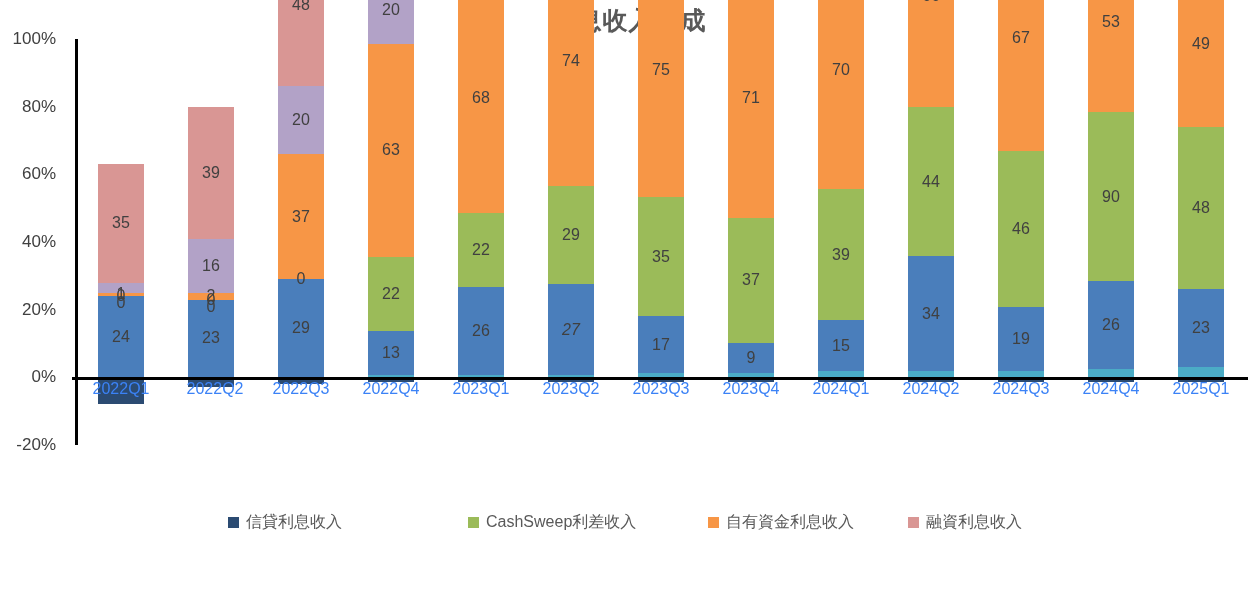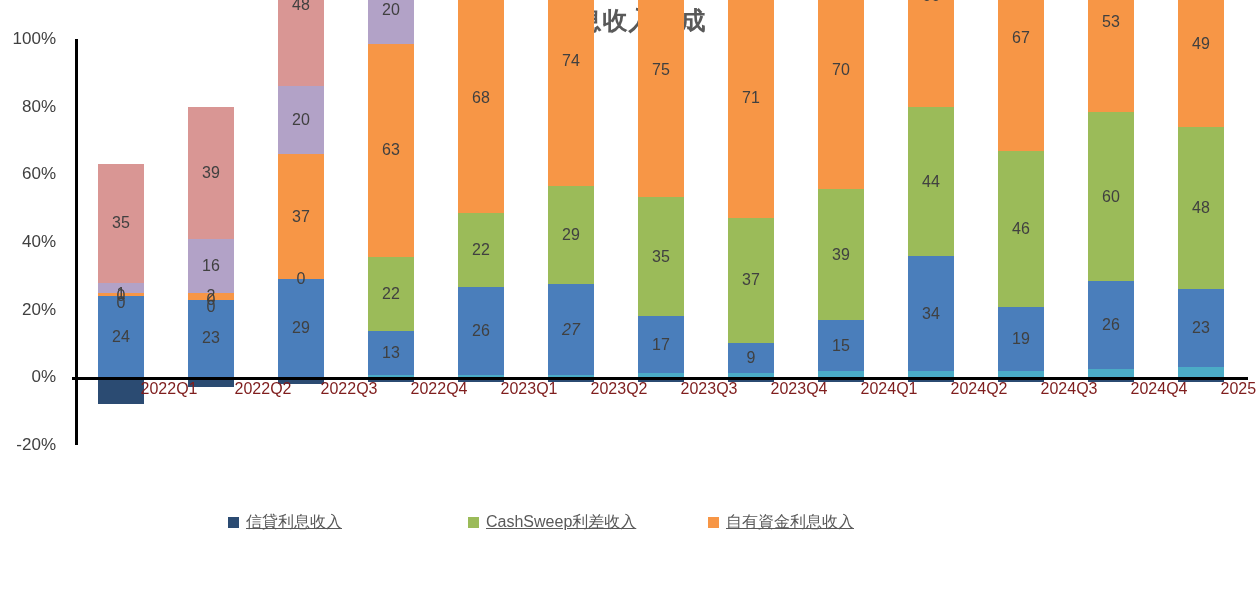--- a/index.html
+++ b/index.html
@@ -93,44 +93,42 @@
     pointer-events: none;
     transform: translateY(-50%);
   }
 
   
   .x-label {
     position: absolute;
     top: 341px;
     text-align: center;
     font-size: 16px;
-    color: #7f1d1d;
+    color: #3b82f6;
     white-space: nowrap;
-    padding-left: 48px;
   }
 
   
   #legend {
     position: absolute;
     left: 228px;
     top: 508px;
     width: 930px;
     display: grid;
     grid-template-columns: 240px 240px 200px 250px;
     grid-auto-rows: 28px;
     align-items: center;
   }
   .legend-item {
     display: flex;
     align-items: center;
     gap: 7px;
     font-size: 16px;
     color: #595959;
     white-space: nowrap;
-    text-decoration: underline;
   }
   .legend-swatch {
     width: 11px;
     height: 11px;
     flex: 0 0 auto;
     display: inline-block;
   }
   .legend-text { line-height: 1; }
 </style>
 </head>
@@ -276,21 +274,21 @@
           <div class="seg-label" style="top: 190.143px;">46</div>
           <div class="seg-label" style="top: -1.015px;">67</div>
         </div>
         <div class="bar-group" style="left: 1011.6px; width: 46.8px;">
           <div class="seg" style="background: rgb(43, 75, 114); top: 338.333px; height: 5.075px;"></div>
           <div class="seg" style="background: rgb(75, 172, 198); top: 330.213px; height: 8.12px;"></div>
           <div class="seg" style="background: rgb(74, 126, 187); top: 242.247px; height: 87.9667px;"></div>
           <div class="seg" style="background: rgb(155, 187, 89); top: 73.08px; height: 169.167px;"></div>
           <div class="seg" style="background: rgb(247, 150, 70); top: -106.237px; height: 179.317px;"></div>
           <div class="seg-label" style="top: 286.23px;">26</div>
-          <div class="seg-label" style="top: 157.663px;">60</div>
+          <div class="seg-label" style="top: 157.663px;">90</div>
           <div class="seg-label" style="top: -16.5783px;">53</div>
         </div>
         <div class="bar-group" style="left: 1101.6px; width: 46.8px;">
           <div class="seg" style="background: rgb(43, 75, 114); top: 338.333px; height: 5.075px;"></div>
           <div class="seg" style="background: rgb(75, 172, 198); top: 328.183px; height: 10.15px;"></div>
           <div class="seg" style="background: rgb(74, 126, 187); top: 250.367px; height: 77.8167px;"></div>
           <div class="seg" style="background: rgb(155, 187, 89); top: 87.9667px; height: 162.4px;"></div>
           <div class="seg" style="background: rgb(247, 150, 70); top: -77.8167px; height: 165.783px;"></div>
           <div class="seg-label" style="top: 289.275px;">23</div>
           <div class="seg-label" style="top: 169.167px;">48</div>
@@ -322,15 +320,19 @@
         <span class="legend-text">信貸利息收入</span>
       </div>
       <div class="legend-item">
         <span class="legend-swatch" style="background: rgb(155, 187, 89);"></span>
         <span class="legend-text">CashSweep利差收入</span>
       </div>
       <div class="legend-item">
         <span class="legend-swatch" style="background: rgb(247, 150, 70);"></span>
         <span class="legend-text">自有資金利息收入</span>
       </div>
+      <div class="legend-item">
+        <span class="legend-swatch" style="background: rgb(217, 150, 148);"></span>
+        <span class="legend-text">融資利息收入</span>
+      </div>
     </div>
 
 </div>
 
 </body></html>

